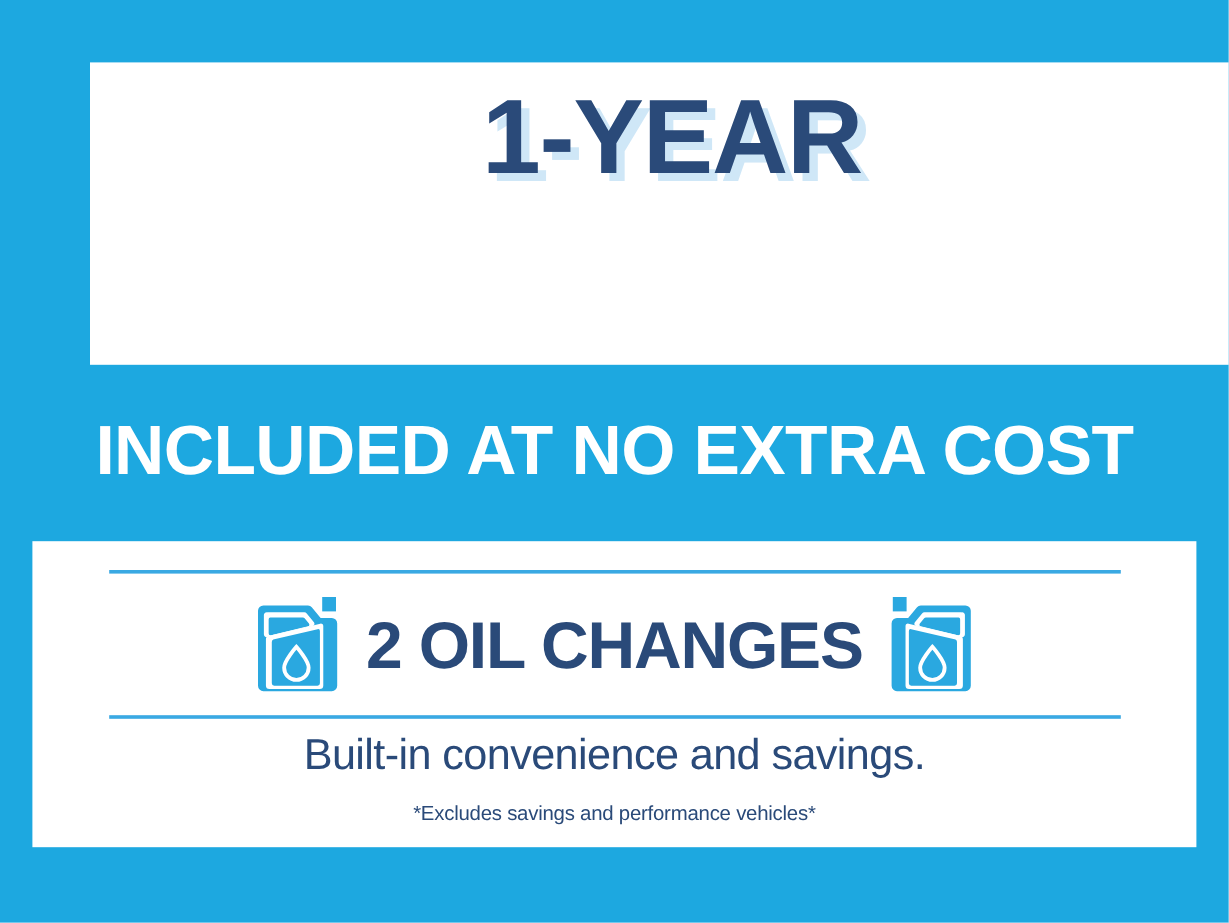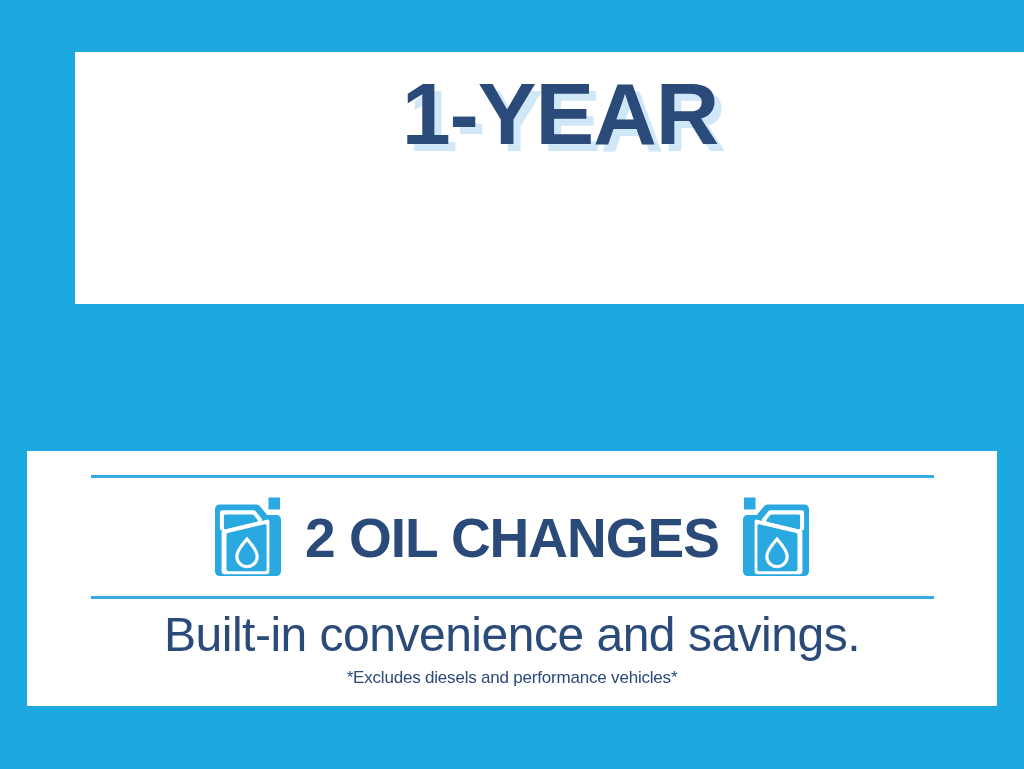--- a/index.html
+++ b/index.html
@@ -132,21 +132,21 @@
   
   .tagline {
     position: absolute;
     left: 0;
     top: 160px;
     width: 100%;
     text-align: center;
     color: #2a4a79;
     font-family: "Liberation Sans", sans-serif;
     font-weight: normal;
-    font-size: 48px;
+    font-size: 36px;
     letter-spacing: -0.5px;
     line-height: 1;
     white-space: nowrap;
   }
 
   .disclaimer {
     position: absolute;
     left: 0;
     top: 218px;
     width: 100%;
@@ -162,20 +162,21 @@
 </style>
 </head>
 <body>
 
 <div class="poster">
 
   <div class="headline-card">
     <div class="headline headline-line1">1-YEAR</div>
   </div>
 
+  <div class="subtitle">INCLUDED AT NO EXTRA COST</div>
 
   <div class="details-card">
 
     <div class="divider divider-top"></div>
 
     <div class="oil-row">
 
       <svg class="oil-icon" viewBox="0 0 74 88" aria-hidden="true">
         <path fill="#2aa8e0" d="M8.5 10.5 h37.2 a4 4 0 0 1 3.1 1.5 l7.4 9.0 h9.3 a4.5 4.5 0 0 1 4.5 4.5 v52.0 a4.5 4.5 0 0 1 -4.5 4.5 h-57.0 a4.5 4.5 0 0 1 -4.5 -4.5 v-62.5 a4.5 4.5 0 0 1 4.5 -4.5 z"></path>
         <rect fill="#2aa8e0" x="57.5" y="3.5" width="11.5" height="12"></rect>
@@ -197,17 +198,17 @@
         <path fill="#2aa8e0" d="M16.7 39.0 l37.0 -8.7 a1.6 1.6 0 0 1 1.9 1.57 v43.5 a2 2 0 0 1 -2 2 h-36.1 a2 2 0 0 1 -2 -2 v-34.4 a2 2 0 0 1 1.3 -1.97 z"></path>
         <path fill="none" stroke="#ffffff" stroke-width="3.2" d="M36.0 45.0 c0 0 -10.2 11.6 -10.2 17.4 a10.2 10.2 0 0 0 20.4 0 c0 -5.8 -10.2 -17.4 -10.2 -17.4 z"></path>
       </svg>
 
     </div>
 
     <div class="divider divider-bottom"></div>
 
     <div class="tagline">Built-in convenience and savings.</div>
 
-    <div class="disclaimer">*Excludes diesels and performance vehicles*</div>
+    <div class="disclaimer">*Excludes savings and performance vehicles*</div>
 
   </div>
 
 </div>
 
 </body></html>

